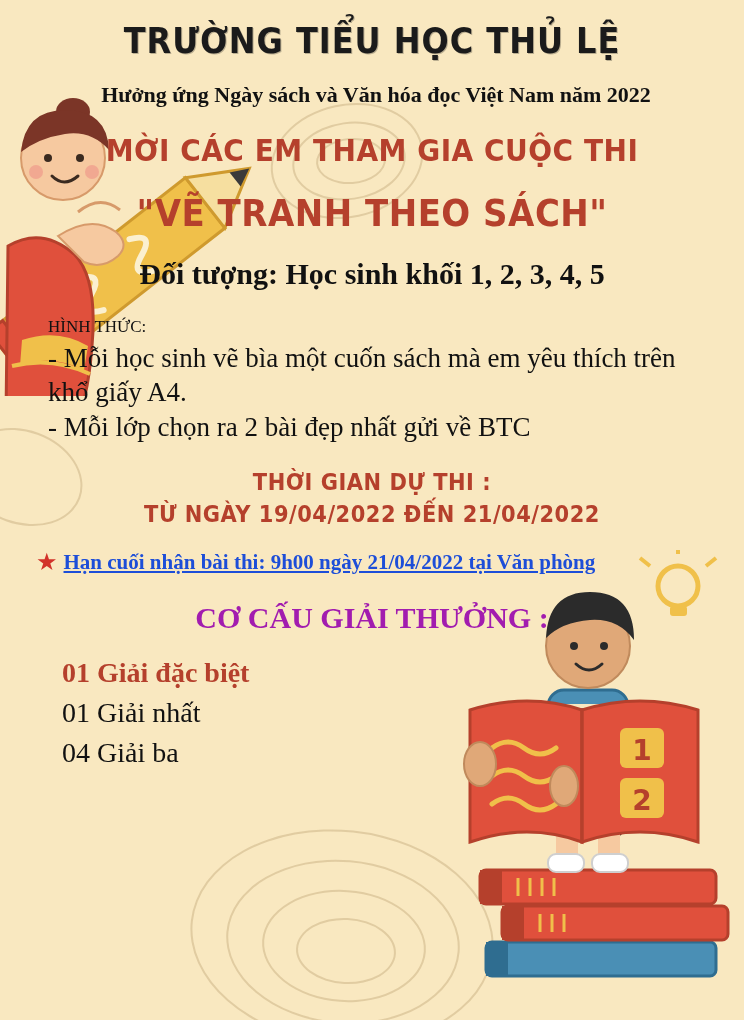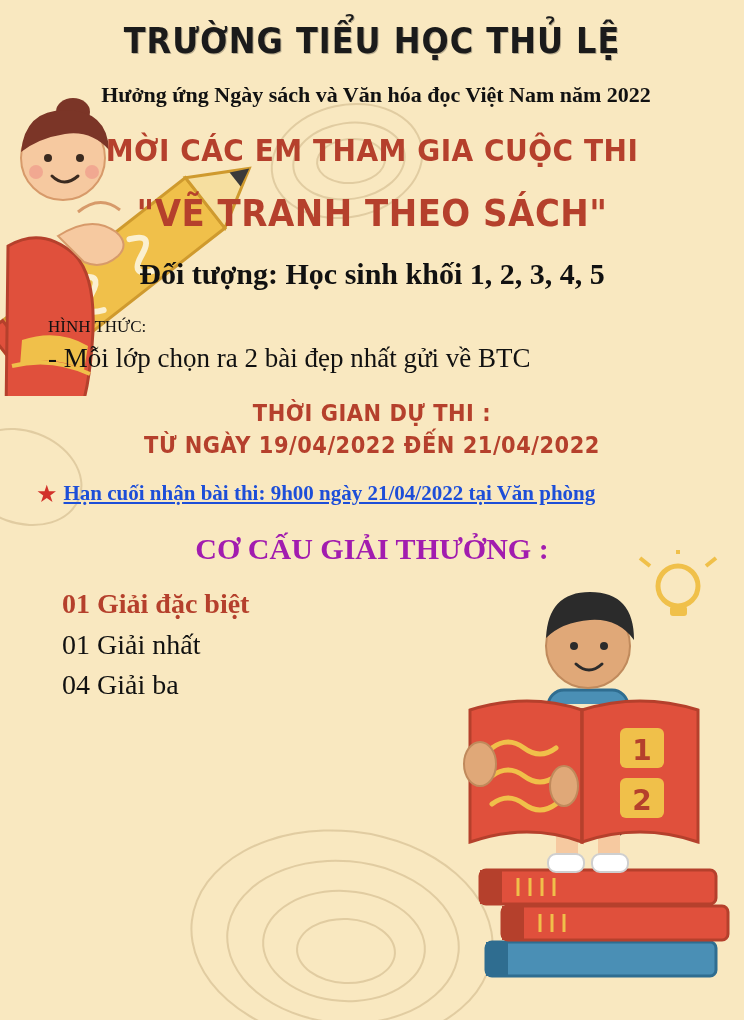--- a/index.html
+++ b/index.html
@@ -306,20 +306,21 @@
 
   <div class="content">
     <div class="school-name">TRƯỜNG TIỂU HỌC THỦ LỆ</div>
     <div class="subtitle">Hưởng ứng Ngày sách và Văn hóa đọc Việt Nam  năm 2022</div>
     <div class="invite">MỜI CÁC EM THAM GIA CUỘC THI</div>
     <div class="contest-title">"VẼ TRANH THEO SÁCH"</div>
     <div class="audience">Đối tượng: Học sinh khối 1, 2, 3, 4, 5</div>
 
     <div class="form-block">
       <div class="form-heading">HÌNH THỨC:</div>
+      <div class="form-line">- Mỗi học sinh vẽ bìa một cuốn sách mà em yêu thích trên khổ giấy A4.</div>
       <div class="form-line">- Mỗi lớp chọn ra 2 bài đẹp nhất gửi về BTC</div>
     </div>
 
     <div class="time-heading">THỜI GIAN DỰ THI :</div>
     <div class="time-range">TỪ NGÀY 19/04/2022 ĐẾN 21/04/2022</div>
 
     <div class="deadline-row">
       <span class="star">★</span>
       <span class="deadline-text">Hạn cuối nhận bài thi: 9h00 ngày  21/04/2022 tại Văn phòng</span>
     </div>

